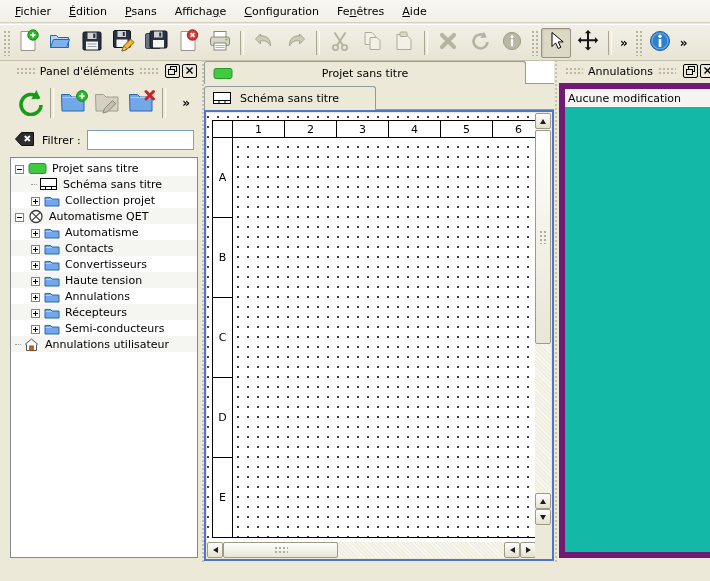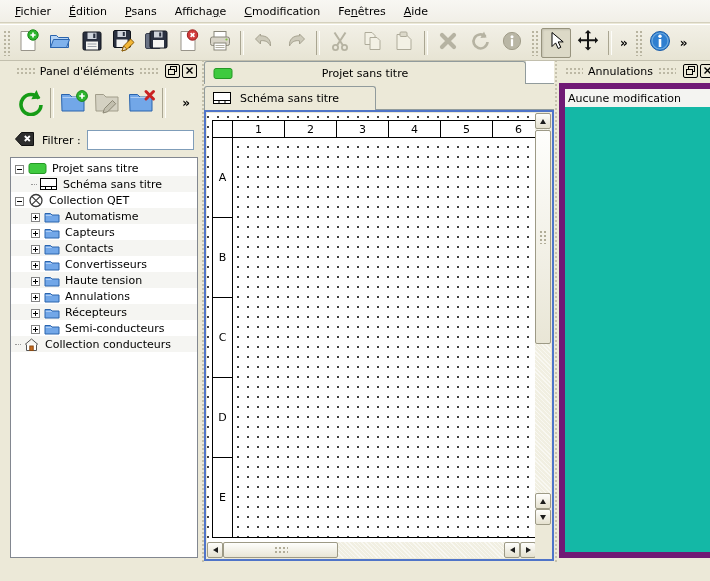--- a/index.html
+++ b/index.html
@@ -128,21 +128,21 @@
 </head>
 <body>
 
 <div id="app">
 
   <div id="menubar">
     <span class="menu-item"><span class="u">F</span><span>ichier</span></span>
     <span class="menu-item"><span class="u">É</span><span>dition</span></span>
     <span class="menu-item"><span class="u">P</span><span>sans</span></span>
     <span class="menu-item"><span>Afficha</span><span class="u">g</span><span>e</span></span>
-    <span class="menu-item"><span class="u">C</span><span>modification</span></span>
+    <span class="menu-item"><span class="u">C</span><span>onfiguration</span></span>
     <span class="menu-item"><span>Fe</span><span class="u">n</span><span>êtres</span></span>
     <span class="menu-item"><span class="u">A</span><span>ide</span></span>
   </div>
 
   <div id="toolbar">
     <span class="grip"></span>
 
     <span class="tb-btn">
         <span>
       <svg width="24" height="24" viewBox="0 0 24 24">
@@ -408,60 +408,60 @@
             <span class="stub"></span>
           <span class="ticon">
               <svg width="19" height="14">
                 <rect x="1.5" y="1.5" width="16" height="11" fill="#fff" stroke="#000"></rect>
                 <path d="M1.5 9.5h16M6.5 9.5v3M12.5 9.5v3" stroke="#000" fill="none"></path>
               </svg>
             </span>
           <span>Schéma sans titre</span>
           </div>
         <div class="trow">
+            <span class="ind1"></span>
+          <span class="exp"><svg width="9" height="9">
+                <rect x="0.5" y="0.5" width="8" height="8" fill="#fff" stroke="#848484"></rect>
+                <path d="M2 4.5h5M4.5 2v5" stroke="#000"></path>
+              </svg></span>
+          <span class="ticon">
+              <svg width="16" height="13">
+                <path d="M1 3.5h5.5l1.5 1.5H15v7H1z" fill="#72a7e8" stroke="#2a64ad"></path>
+                <path d="M1.8 5.5h6" stroke="#aecdf4"></path>
+              </svg>
+            </span>
+          <span>Collection projet</span>
+          </div>
+        <div class="trow">
             <span class="ind0"></span>
           <span class="exp"><svg width="9" height="9">
                 <rect x="0.5" y="0.5" width="8" height="8" fill="#fff" stroke="#848484"></rect>
                 <path d="M2 4.5h5" stroke="#000"></path>
               </svg></span>
           <span class="ticon">
               <svg width="16" height="15">
                 <circle cx="8" cy="7.5" r="6" fill="#fff" stroke="#3a3a3a" stroke-width="1.3"></circle>
                 <path d="M3.8 3.3l8.4 8.4M12.2 3.3l-8.4 8.4" stroke="#3a3a3a" stroke-width="1.2"></path>
               </svg>
             </span>
-          <span>Collection QET</span>
+          <span>Automatisme QET</span>
           </div>
         <div class="trow">
             <span class="ind1"></span>
           <span class="exp"><svg width="9" height="9">
                 <rect x="0.5" y="0.5" width="8" height="8" fill="#fff" stroke="#848484"></rect>
                 <path d="M2 4.5h5M4.5 2v5" stroke="#000"></path>
               </svg></span>
           <span class="ticon">
               <svg width="16" height="13">
                 <path d="M1 3.5h5.5l1.5 1.5H15v7H1z" fill="#72a7e8" stroke="#2a64ad"></path>
                 <path d="M1.8 5.5h6" stroke="#aecdf4"></path>
               </svg>
             </span>
           <span>Automatisme</span>
-          </div>
-        <div class="trow">
-            <span class="ind1"></span>
-          <span class="exp"><svg width="9" height="9">
-                <rect x="0.5" y="0.5" width="8" height="8" fill="#fff" stroke="#848484"></rect>
-                <path d="M2 4.5h5M4.5 2v5" stroke="#000"></path>
-              </svg></span>
-          <span class="ticon">
-              <svg width="16" height="13">
-                <path d="M1 3.5h5.5l1.5 1.5H15v7H1z" fill="#72a7e8" stroke="#2a64ad"></path>
-                <path d="M1.8 5.5h6" stroke="#aecdf4"></path>
-              </svg>
-            </span>
-          <span>Capteurs</span>
           </div>
         <div class="trow">
             <span class="ind1"></span>
           <span class="exp"><svg width="9" height="9">
                 <rect x="0.5" y="0.5" width="8" height="8" fill="#fff" stroke="#848484"></rect>
                 <path d="M2 4.5h5M4.5 2v5" stroke="#000"></path>
               </svg></span>
           <span class="ticon">
               <svg width="16" height="13">
                 <path d="M1 3.5h5.5l1.5 1.5H15v7H1z" fill="#72a7e8" stroke="#2a64ad"></path>
@@ -543,21 +543,21 @@
         <div class="trow">
             <span class="ind0"></span>
             <span class="stub"></span>
           <span class="ticon">
               <svg width="17" height="15">
                 <path d="M2 7.5L8.5 2l6.5 5.5" fill="none" stroke="#555"></path>
                 <path d="M3.5 7.5v6h10v-6" fill="#fff" stroke="#555"></path>
                 <rect x="6.8" y="9" width="3.4" height="4.5" fill="#c66a1e" stroke="#8a4a12"></rect>
               </svg>
             </span>
-          <span>Collection conducteurs</span>
+          <span>Annulations utilisateur</span>
           </div>
       </div>
     </div>
 
     <div class="splitter" id="splitter-left"></div>
 
     <div id="center">
       <div id="project-tabbar">
         <div id="project-tab">
           <span class="ticn"><svg width="20" height="13">

